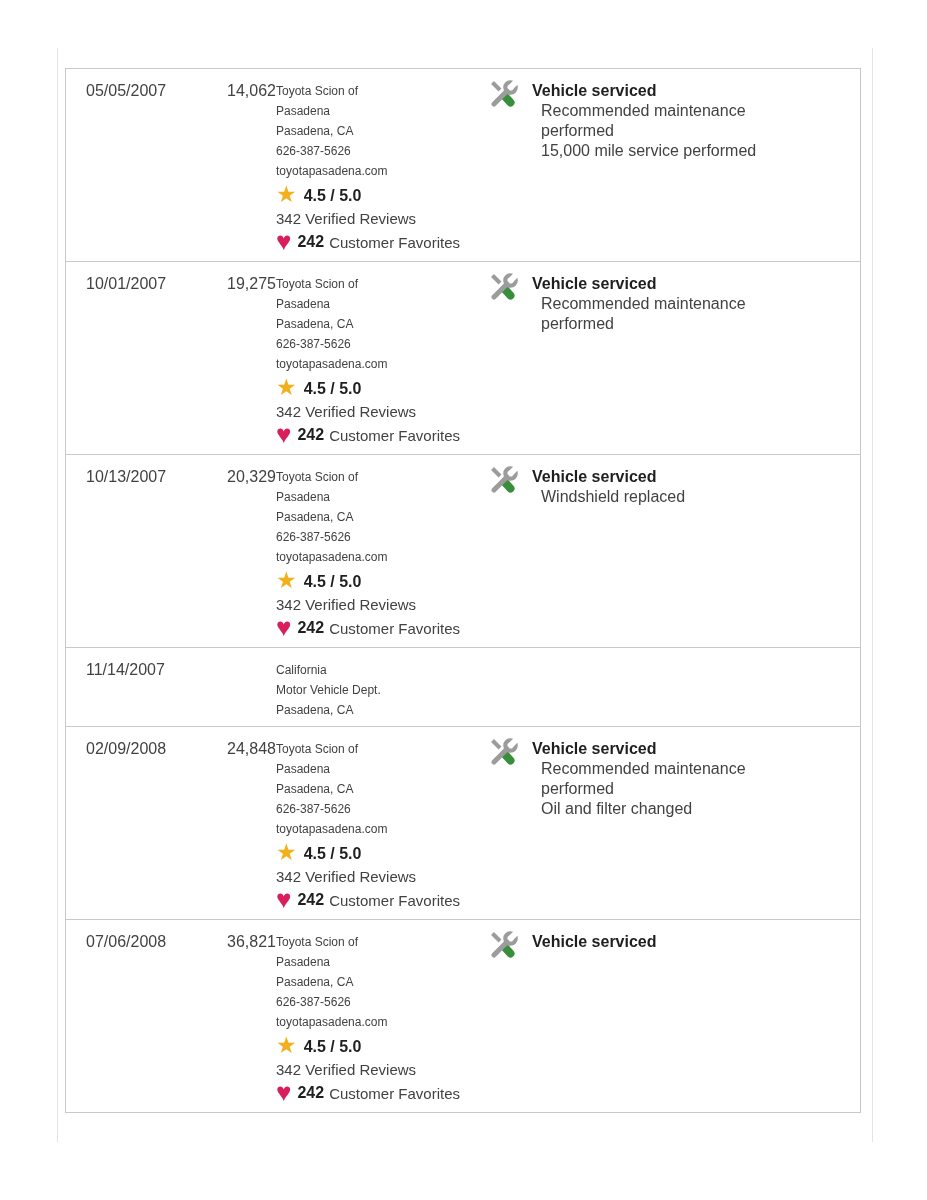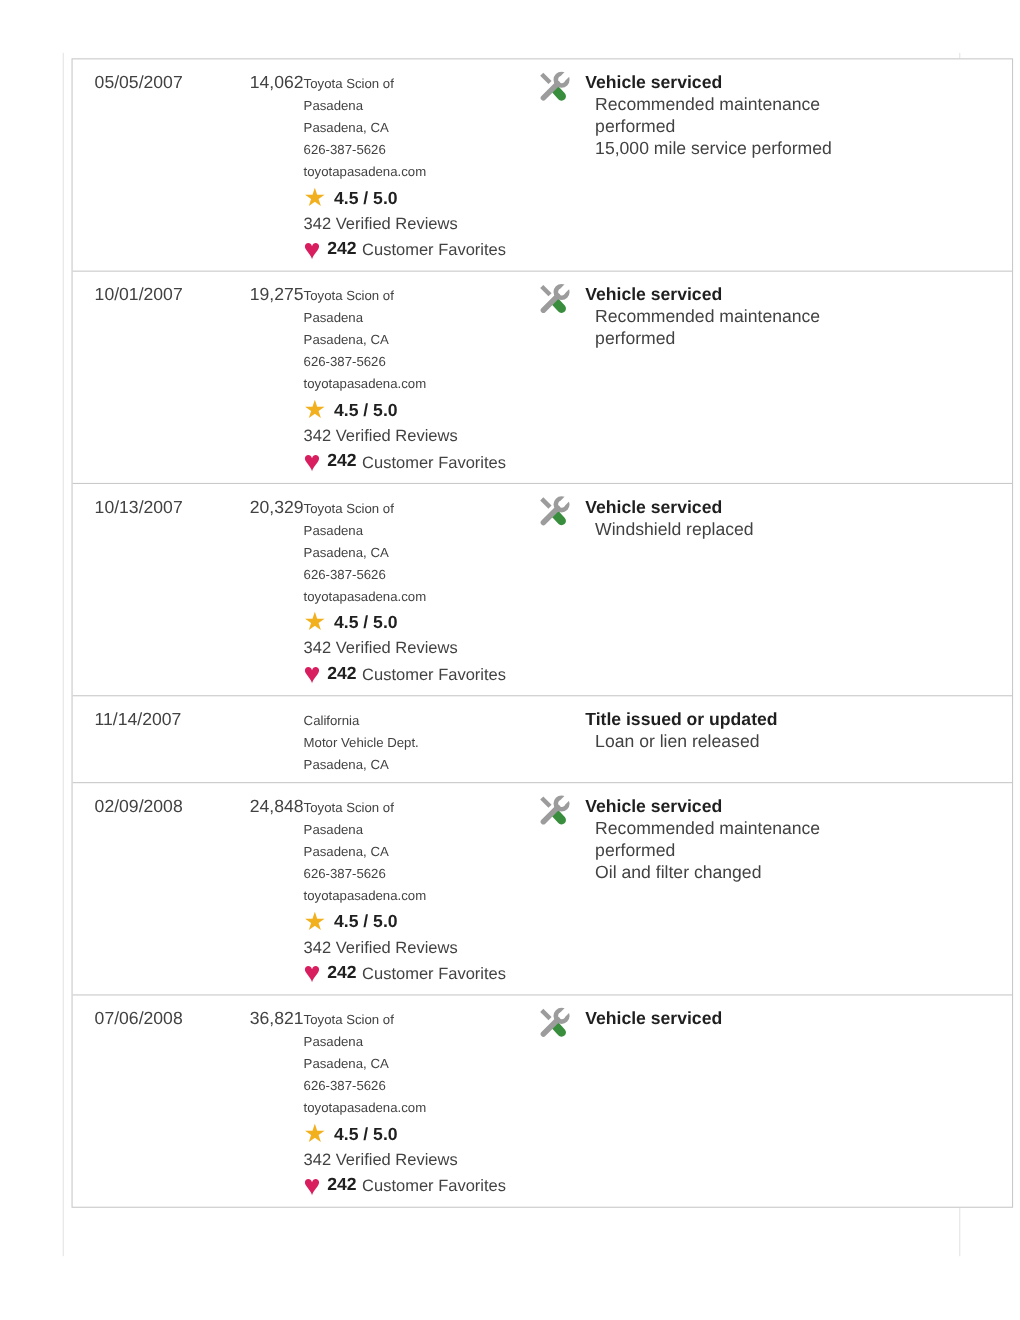--- a/index.html
+++ b/index.html
@@ -12,22 +12,22 @@
   }
   .outer-frame {
     position: absolute;
     left: 57px; top: 48px;
     width: 816px; height: 1094px;
     border-left: 1px solid var(--frame-border, #e4e4e4);
     border-right: 1px solid var(--frame-border, #e4e4e4);
   }
   .history-table {
     position: absolute;
-    left: 65px; top: 53px;
-    width: 856px;
+    left: 65px; top: 68px;
+    width: 796px;
     background: #fff;
     border: 1px solid var(--row-border, #c9c9c9);
   }
   .record-row {
     display: flex;
     align-items: flex-start;
     padding: 12px 18px 6px 20px;
     border-top: 1px solid var(--row-border, #c9c9c9);
   }
   .record-row:first-child { border-top: none; }
@@ -186,26 +186,20 @@
     </div>
     <div class="c-icon">
       <svg class="tools-icon" viewBox="0 0 32 32" width="32" height="32" style="visibility: hidden;">
         <line class="tool-gray" x1="5.5" y1="5.5" x2="13" y2="13" stroke-width="4"></line>
         <line class="tool-green" x1="18" y1="19.5" x2="23.5" y2="25.5" stroke-width="8" stroke-linecap="round"></line>
         <line class="tool-gray" x1="7" y1="27" x2="20" y2="14" stroke-width="5" stroke-linecap="round"></line>
         <circle class="tool-gray" cx="23.5" cy="10.5" r="5.2" fill="none" stroke-width="4.2"></circle>
         <line class="tool-notch" x1="23.5" y1="10.5" x2="32" y2="2" stroke-width="6"></line>
       </svg>
     </div>
-    <div class="c-desc">
-      <div class="desc-title">Title issued or updated</div>
-      <div class="desc-details">
-          <div class="detail-line">Loan or lien released</div>
-        </div>
-    </div>
   </div>
     <div class="record-row">
     <div class="c-date">02/09/2008</div>
     <div class="c-odo">24,848</div>
     <div class="c-source">
       <div class="source-lines">
           <div class="src-line">Toyota Scion of</div>
           <div class="src-line">Pasadena</div>
           <div class="src-line">Pasadena, CA</div>
           <div class="src-line">626-387-5626</div>

